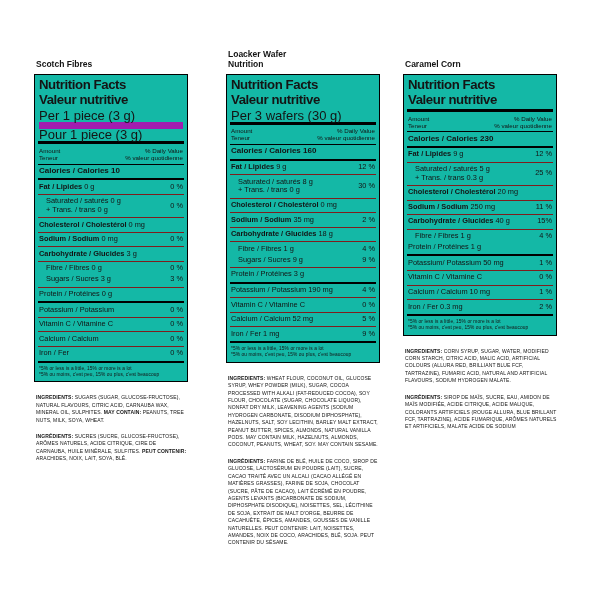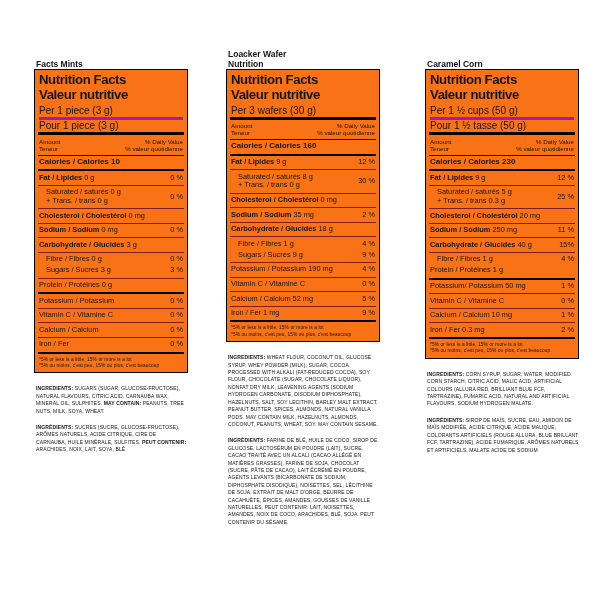--- a/index.html
+++ b/index.html
@@ -2,28 +2,28 @@
 <html><head>
 <meta charset="utf-8">
 <style>
   html,body{margin:0;padding:0}
   body{
     width:600px;height:600px;background:#ffffff;position:relative;
     font-family:"Liberation Sans", sans-serif;color:#141414;
     -webkit-font-smoothing:antialiased;
   }
   .panel{position:absolute;top:45px;width:154px}
-  .p0{left:34px}.p1{left:226px}.p2{left:425px}
+  .p0{left:34px}.p1{left:226px}.p2{left:403px}
   .ptitle{height:24px;display:flex;flex-direction:column;justify-content:flex-end;
-    font-weight:bold;font-size:8.5px;line-height:10px;padding-left:2px;}
-  .nft{border:1.5px solid #000;padding:0 3px;background:#f97316}
+    font-weight:bold;font-size:8.5px;line-height:10px;padding-left:2px;margin-bottom:5px}
+  .nft{border:1.5px solid #000;padding:0 3px;background:#14b8a6}
   .nft-head{font-weight:bold;font-size:13.2px;line-height:14.5px;letter-spacing:-0.4px;padding:3px 1px 2px}
-  .serv{font-size:10px;line-height:9px;padding:0 1px}
+  .serv{font-size:13px;line-height:9px;padding:0 1px}
   .serv-line{padding:1.8px 0}
-  .serv-line.s2{border-top:3px solid #a21caf}
+  .serv-line.s2{border-top:7px solid #a21caf}
   .bigbar{height:3px;background:#000}
   .amt{display:flex;justify-content:space-between;align-items:flex-end;
     font-size:6.2px;line-height:7.2px;padding:2.5px 1px;border-bottom:1px solid #000}
   .amt-r{text-align:right}
   .nfrow{display:flex;justify-content:space-between;align-items:flex-start;
     font-size:7.4px;line-height:8.8px;padding:2.4px 1px}
   .nfrow .nl b{font-weight:bold}
   .sep-0{border-bottom:none;padding-bottom:0}
   .sep-1{border-bottom:1px solid #7f1d1d}
   .sep-2{border-bottom:2px solid #000}
@@ -34,21 +34,21 @@
   .foot{font-size:4.8px;line-height:6.2px;padding:3px 1px 3.5px;letter-spacing:0.1px}
   .ing{font-size:5px;line-height:7.4px;letter-spacing:0.12px;margin:12px 0 0;padding-left:2px}
   .ing b{font-weight:bold}
   .ing.fr{margin-top:9px}
 </style>
 </head>
 <body>
 
 <div class="panel p0">
   <div class="ptitle">
-    <div>Facts Mints</div>
+    <div>Scotch Fibres</div>
     <div></div>
   </div>
   <div class="nft">
     <div class="nft-head">
       <div>Nutrition Facts</div>
       <div>Valeur nutritive</div>
     </div>
     <div class="serv">
       <div class="serv-line">Per 1 piece (3 g)</div>
       <div class="serv-line s2">Pour 1 piece (3 g)</div>
@@ -176,20 +176,23 @@
           <span class="nl"><b>Carbohydrate / Glucides</b> 18 g</span>
         </div>
         <div class="nfrow k-sub sep-0">
           <span class="nl">Fibre / Fibres 1 g</span>
           <span class="dv">4 %</span>
         </div>
         <div class="nfrow k-sub sep-1">
           <span class="nl">Sugars / Sucres 9 g</span>
           <span class="dv">9 %</span>
         </div>
+        <div class="nfrow k-main sep-2">
+          <span class="nl">Protein / Protéines 3 g</span>
+        </div>
         <div class="nfrow k-micro sep-1">
           <span class="nl">Potassium / Potassium 190 mg</span>
           <span class="dv">4 %</span>
         </div>
         <div class="nfrow k-micro sep-1">
           <span class="nl">Vitamin C / Vitamine C</span>
           <span class="dv">0 %</span>
         </div>
         <div class="nfrow k-micro sep-1">
           <span class="nl">Calcium / Calcium 52 mg</span>
@@ -211,24 +214,20 @@
 
 <div class="panel p2">
   <div class="ptitle">
     <div>Caramel Corn</div>
     <div></div>
   </div>
   <div class="nft">
     <div class="nft-head">
       <div>Nutrition Facts</div>
       <div>Valeur nutritive</div>
-    </div>
-    <div class="serv">
-      <div class="serv-line">Per 1 ½ cups (50 g)</div>
-      <div class="serv-line s2">Pour 1 ½ tasse (50 g)</div>
     </div>
     <div class="bigbar"></div>
     <div class="amt">
       <div class="amt-l">
         <div>Amount</div>
         <div>Teneur</div>
       </div>
       <div class="amt-r">
         <div>% Daily Value</div>
         <div>% valeur quotidienne</div>

